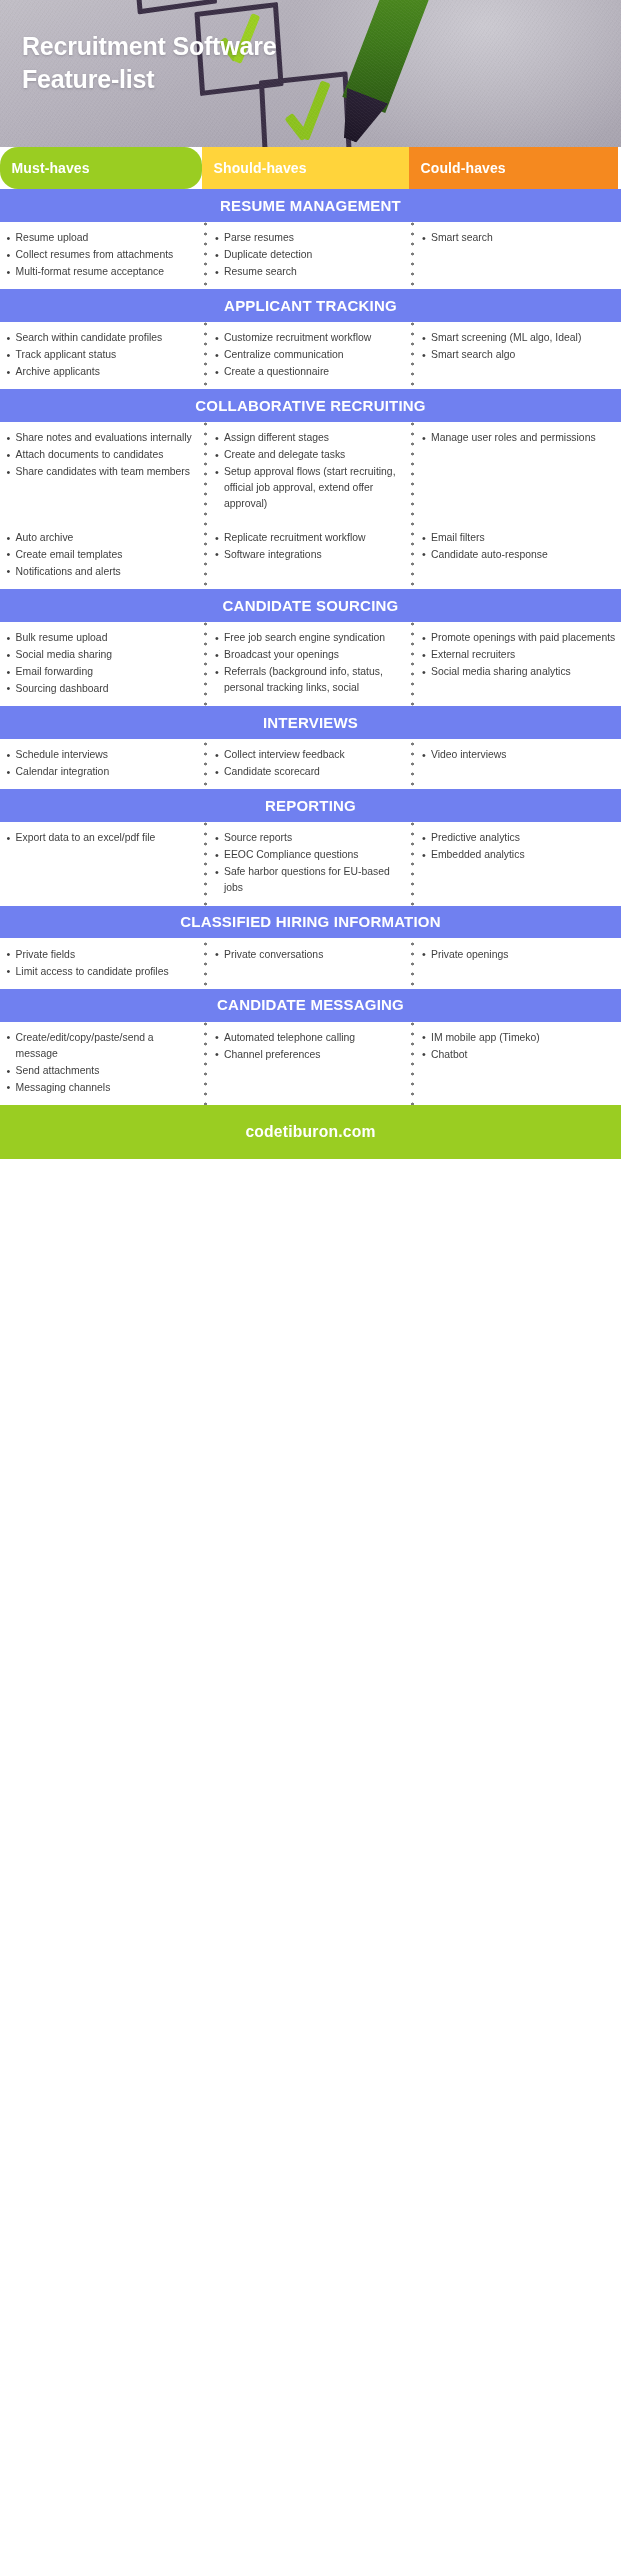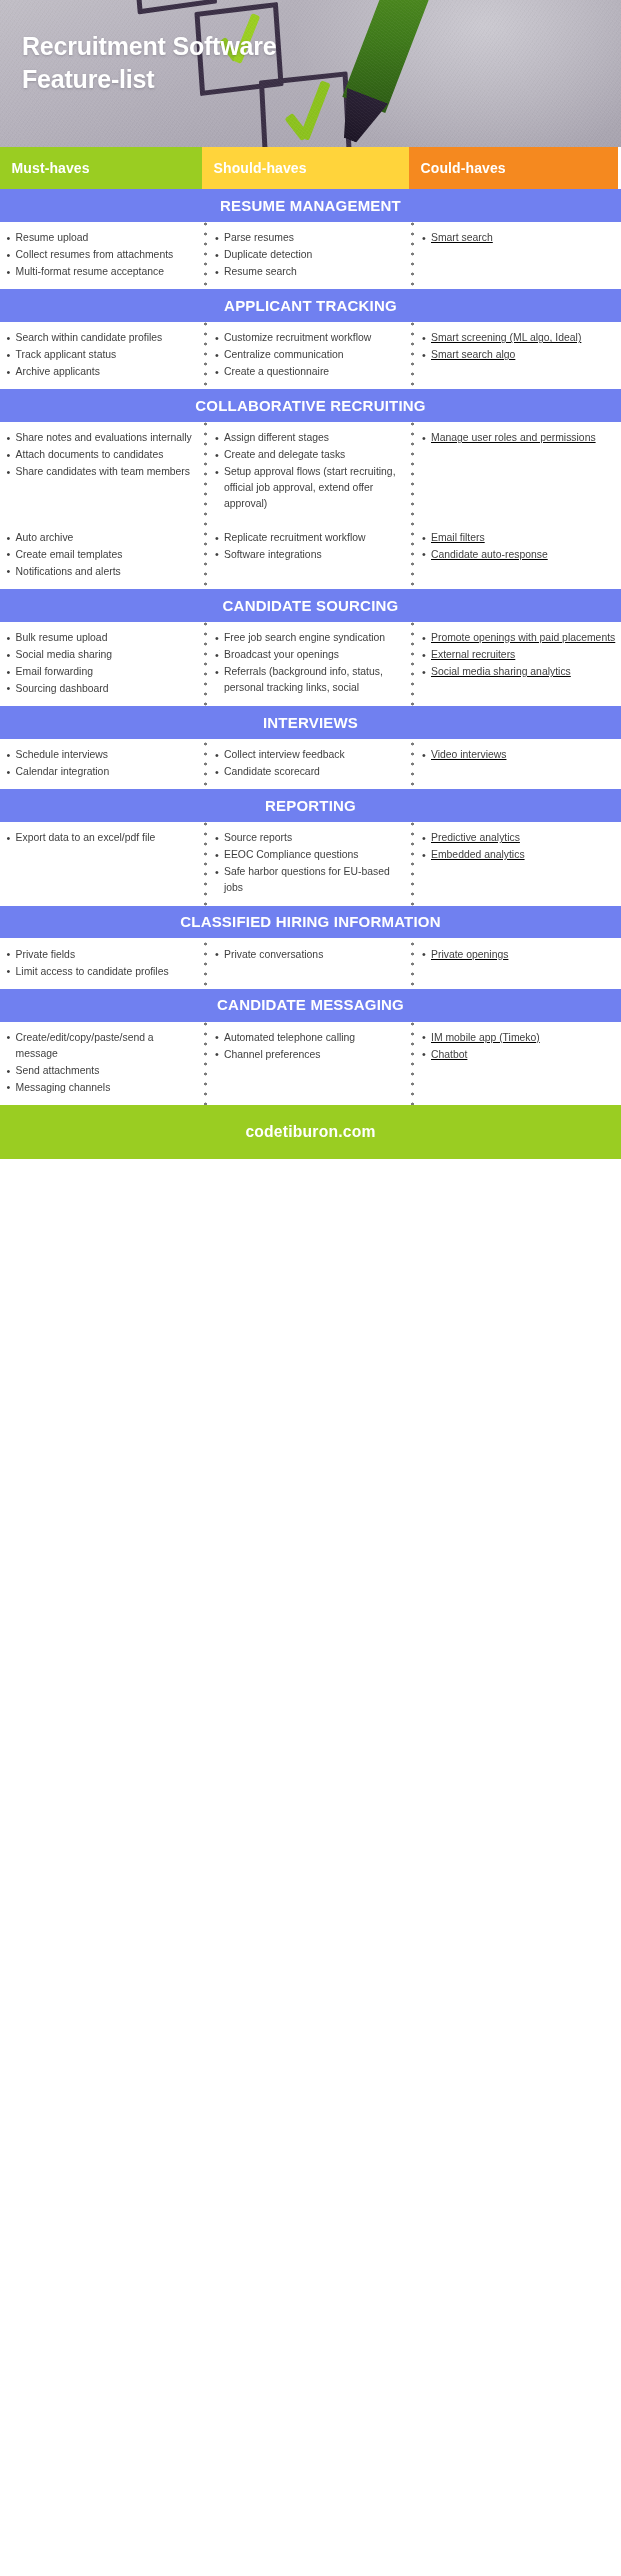--- a/index.html
+++ b/index.html
@@ -130,21 +130,21 @@
   }
   .category {
     display: flex;
     align-items: center;
     color: #ffffff;
     font-size: 14px;
     font-weight: bold;
     letter-spacing: 0.1px;
     padding-left: 10px;
   }
-  .cat-must   { width: 202px; background: #9ACD22; padding-left: 11.6px; }
+  .cat-must   { width: 202px; background: #9ACD22; padding-left: 11.6px; border-radius: 18px; }
   .cat-should { width: 207px; background: #FFD43B; padding-left: 11.6px; }
   .cat-could  { width: 209px; background: #F5891F; padding-left: 11.6px; }
 
   
   .sections {
     position: relative;
     border-radius: 24px;
   }
 
   
@@ -182,21 +182,21 @@
     padding: 6.6px 0 8.3px;
     position: relative;
     z-index: 2;
   }
 
   .col {
     padding-top: 1.7px;
   }
   .col-1 { width: 205px; padding-left: 6.6px;  padding-right: 6.6px; }
   .col-2 { width: 207px; padding-left: 10px; padding-right: 8.3px; }
-  .col-3 { width: 209px; padding-left: 10px; padding-right: 2px; text-decoration: underline; }
+  .col-3 { width: 209px; padding-left: 10px; padding-right: 2px; }
 
   .col ul { list-style: none; }
 
   .col li {
     position: relative;
     padding-left: 9px;
     font-size: 10.4px;
     line-height: 1.55;
     color: #3f3f3f;
     margin-bottom: 0.8px;

